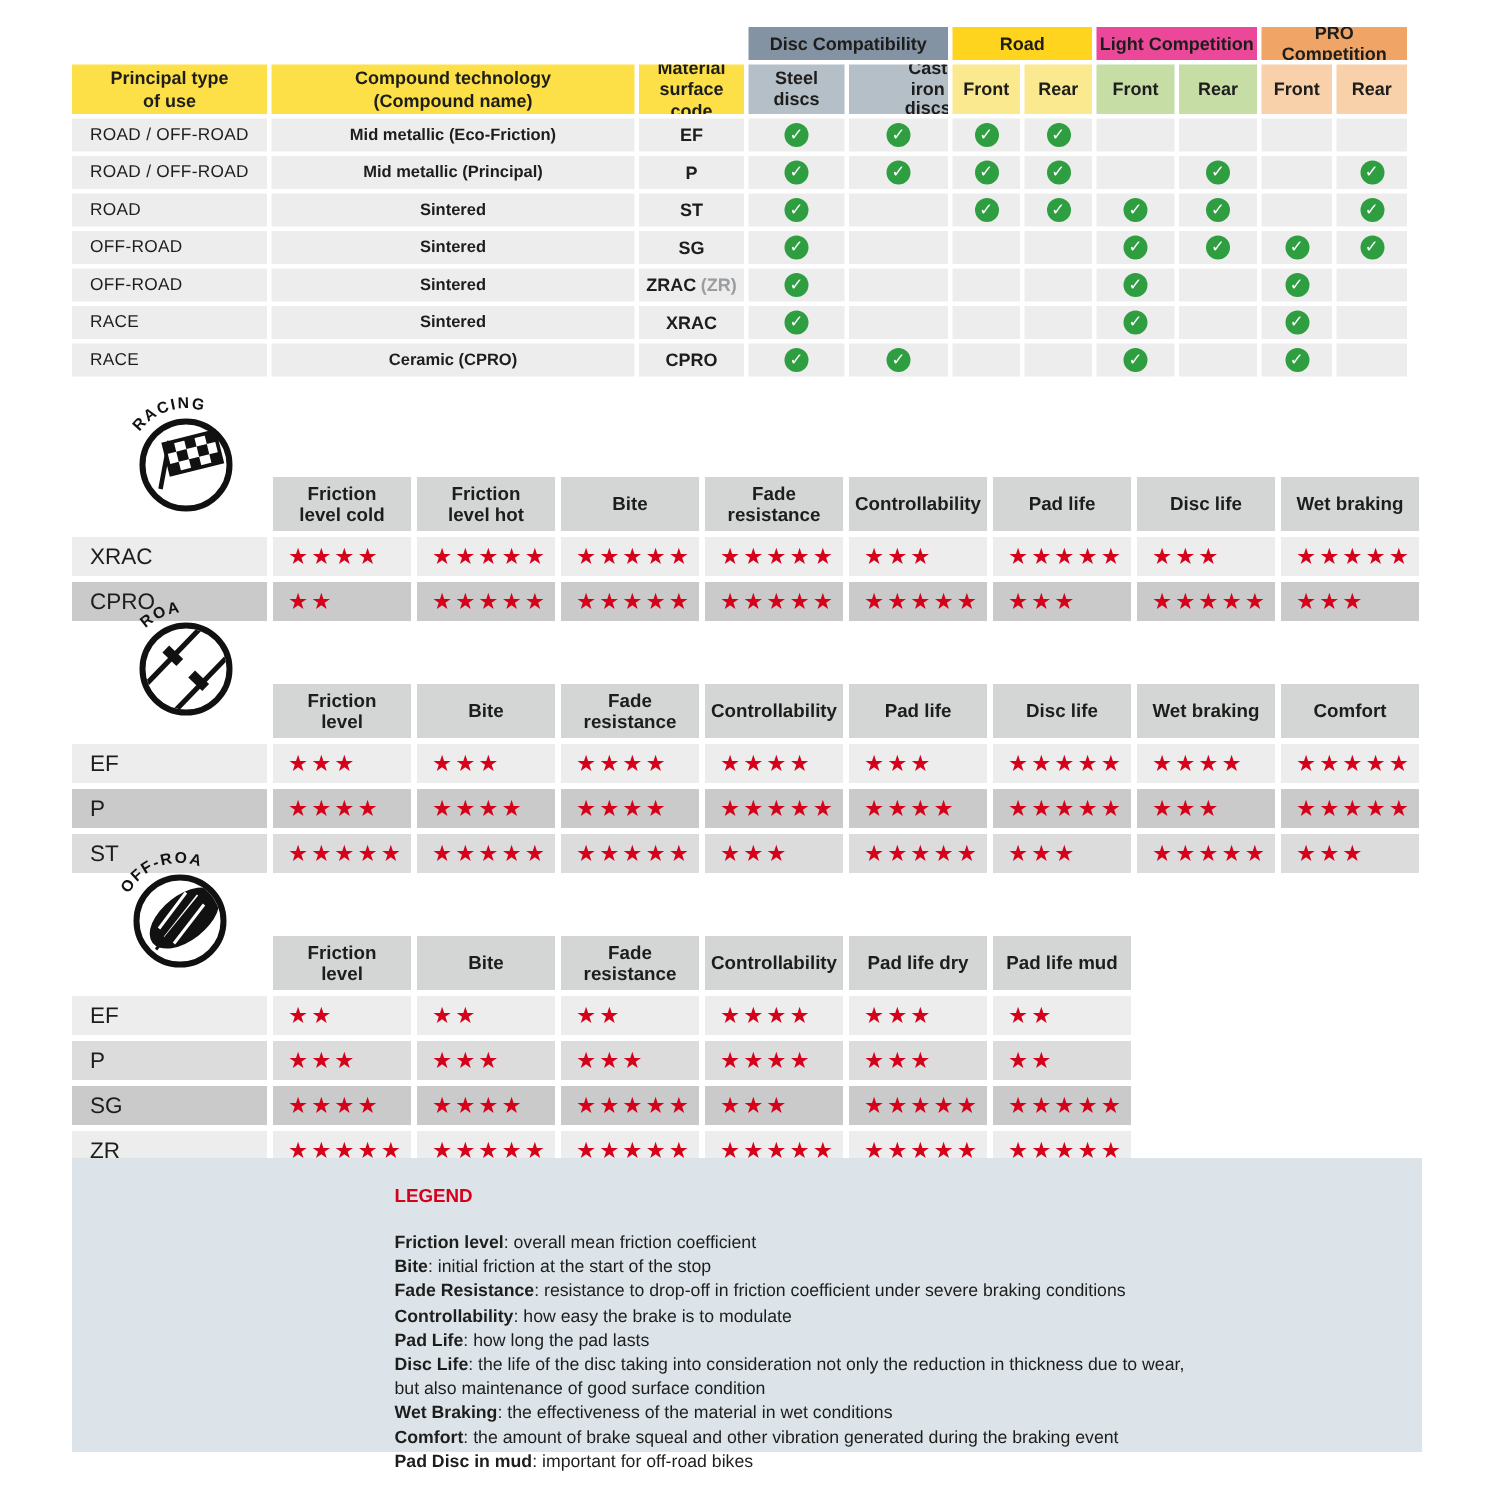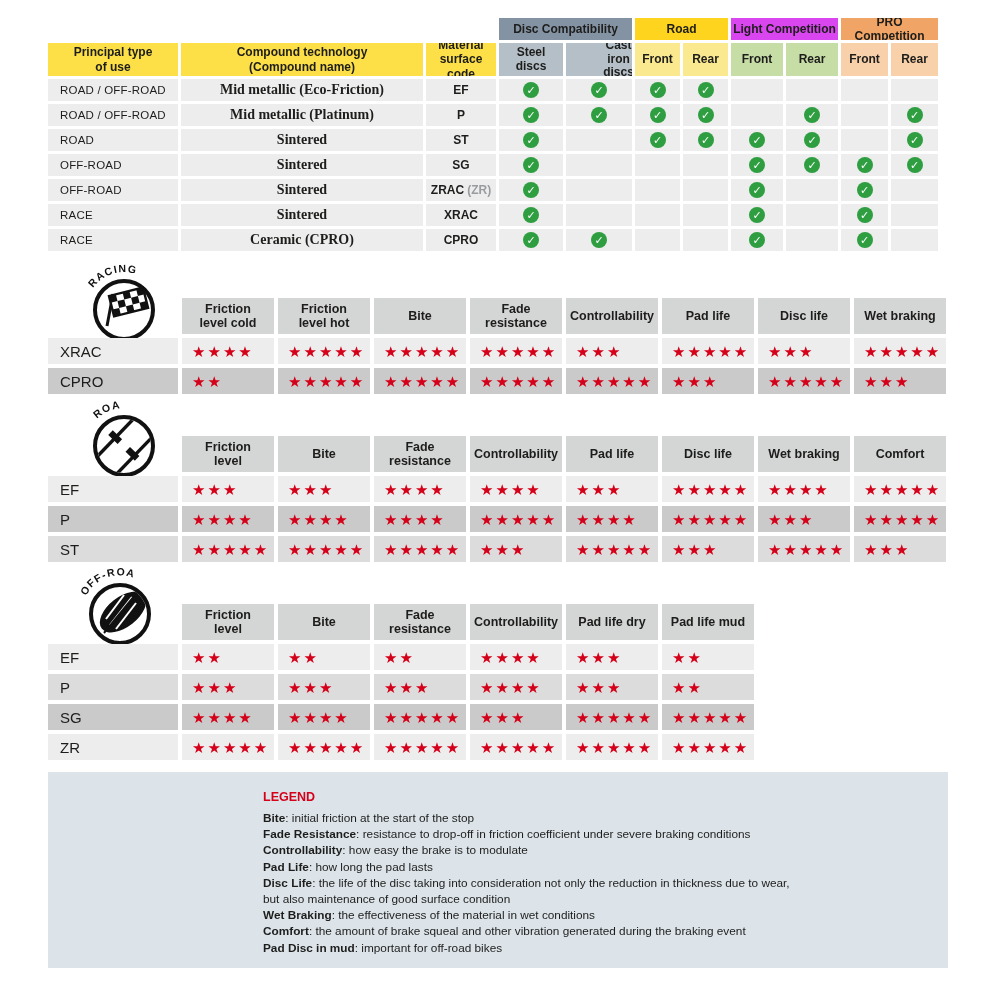--- a/index.html
+++ b/index.html
@@ -14,59 +14,59 @@
     position:absolute;left:48px;top:18px;display:grid;
     grid-template-columns:130px 242px 70px 64px 66px 45px 45px 52px 52px 47px 47px;
     grid-template-rows:22px 33px repeat(7,22px);gap:3px;
   }
   .spacer{grid-column:1/4;background:transparent;}
   .group-cell{font-weight:bold;font-size:12px;}
   .head-cell{background:#fde047;font-weight:bold;font-size:12px;white-space:pre-line;line-height:1.18;}
   .sub-cell{font-weight:bold;font-size:12px;white-space:pre-line;line-height:1.12;}
   .row-cell{background:var(--row-light,#ededed);font-size:12px;}
   .use-cell{justify-content:flex-start;padding-left:12px;font-size:11.5px;letter-spacing:.2px;}
-  .tech-cell{font-weight:bold;font-size:14px;font-family:Liberation Serif, serif;}
+  .tech-cell{font-weight:bold;font-size:11px;}
   .suffix-cell{font-weight:bold;font-size:12px;}
   .suffix-note{color:#9a9da0;margin-left:3px;}
   .check{width:16px;height:16px;border-radius:50%;background:var(--check,#2e9e41);color:#fff;
          display:flex;align-items:center;justify-content:center;font-size:11px;font-weight:bold;line-height:1;}
   
-  .rating-grid{position:absolute;display:grid;gap:4px;grid-template-rows:36px;grid-auto-rows:26px;}
+  .rating-grid{position:absolute;display:grid;gap:4px;grid-template-rows:36px;grid-auto-rows:26px;margin-top:20px;}
   #grid-racing{left:48px;top:298px;grid-template-columns:130px repeat(8,92px);}
   #grid-road{left:48px;top:436px;grid-template-columns:130px repeat(8,92px);}
   #grid-offroad{left:48px;top:604px;grid-template-columns:130px repeat(6,92px);}
   .corner{background:transparent;}
   .rhead{background:#d4d6d5;font-weight:bold;font-size:12.5px;white-space:pre-line;line-height:1.15;}
   .rlabel{justify-content:flex-start;padding-left:12px;font-size:15px;}
   .rstars{justify-content:flex-start;padding-left:10px;}
   .stars{color:var(--star,#d50019);font-size:15px;letter-spacing:2px;line-height:1;white-space:nowrap;}
   .shade-light{background:var(--row-light,#eeeeee);}
   .shade-medium{background:var(--row-medium,#dcdcdc);}
   .shade-dark{background:var(--row-dark,#c9cac9);}
   
   .icon{position:absolute;width:88px;height:88px;}
   #icon-racing{left:80px;top:263px;}
   #icon-road{left:80px;top:399px;}
   #icon-offroad{left:76px;top:567px;}
   .icon text{font-family:"Liberation Sans","DejaVu Sans",sans-serif;font-weight:bold;font-size:10.5px;letter-spacing:1.2px;fill:#111;}
   
   #legend{position:absolute;left:48px;top:772px;width:900px;height:196px;background:var(--legend-bg,#dce4ea);
           box-sizing:border-box;padding:17px 30px 0 215px;}
-  #legend-title{color:var(--star,#d50019);font-weight:bold;font-size:12.5px;line-height:16px;margin-bottom:5px;}
+  #legend-title{color:var(--star,#d50019);font-weight:bold;font-size:12.5px;line-height:16px;margin-bottom:15px;}
   .legend-line{font-size:11.8px;line-height:16.2px;}
   .legend-line b{font-weight:bold;}
 </style>
 </head>
 <body style="--star: #d50019; --check: #2e9e41; --legend-bg: #dce4ea; --row-light: #ededed; --row-medium: #dcdcdc; --row-dark: #c9cac9;">
 
 <div id="compat-grid">
     <div class="spacer"></div>
     <div class="cell group-cell" style="background: rgb(132, 147, 163); grid-column: 4 / 6;">Disc Compatibility</div>
     <div class="cell group-cell" style="background: rgb(255, 212, 30); grid-column: 6 / 8;">Road</div>
-    <div class="cell group-cell" style="background: #d946ef; grid-column: 8 / 10;">Light Competition</div>
+    <div class="cell group-cell" style="background: #ec4899; grid-column: 8 / 10;">Light Competition</div>
     <div class="cell group-cell" style="background: rgb(240, 164, 102); grid-column: 10 / 12;">PRO Competition</div>
     <div class="cell head-cell">Principal type
 of use</div>
     <div class="cell head-cell">Compound technology
 (Compound name)</div>
     <div class="cell head-cell">Material
 surface code</div>
     <div class="cell sub-cell" style="background: rgb(181, 191, 200);">Steel
 discs</div>
     <div class="cell sub-cell" style="background: rgb(181, 191, 200); padding-left: 39px;">Cast iron
@@ -90,21 +90,21 @@
       <span class="check">✓</span>
     </div>
     <div class="cell row-cell">
       <span class="check">✓</span>
     </div>
     <div class="cell row-cell"></div>
     <div class="cell row-cell"></div>
     <div class="cell row-cell"></div>
     <div class="cell row-cell"></div>
     <div class="cell row-cell use-cell">ROAD / OFF-ROAD</div>
-    <div class="cell row-cell tech-cell">Mid metallic (Platinum)</div>
+    <div class="cell row-cell tech-cell">Mid metallic (Principal)</div>
     <div class="cell row-cell suffix-cell">P</div>
     <div class="cell row-cell">
       <span class="check">✓</span>
     </div>
     <div class="cell row-cell">
       <span class="check">✓</span>
     </div>
     <div class="cell row-cell">
       <span class="check">✓</span>
     </div>
@@ -512,20 +512,21 @@
       <span class="stars">★★★★★</span>
     </div>
     <div class="cell rstars shade-light">
       <span class="stars">★★★★★</span>
     </div>
   </div>
 
 <div id="legend">
   <div id="legend-title">LEGEND</div>
   <div id="legend-entries">
+      <div class="legend-line"><b>Friction level</b>: overall mean friction coefficient</div>
       <div class="legend-line"><b>Bite</b>: initial friction at the start of the stop</div>
       <div class="legend-line"><b>Fade Resistance</b>: resistance to drop-off in friction coefficient under severe braking conditions</div>
       <div class="legend-line"><b>Controllability</b>: how easy the brake is to modulate</div>
       <div class="legend-line"><b>Pad Life</b>: how long the pad lasts</div>
       <div class="legend-line"><b>Disc Life</b>: the life of the disc taking into consideration not only the reduction in thickness due to wear,</div>
       <div class="legend-line">but also maintenance of good surface condition</div>
       <div class="legend-line"><b>Wet Braking</b>: the effectiveness of the material in wet conditions</div>
       <div class="legend-line"><b>Comfort</b>: the amount of brake squeal and other vibration generated during the braking event</div>
       <div class="legend-line"><b>Pad Disc in mud</b>: important for off-road bikes</div>
     </div>

